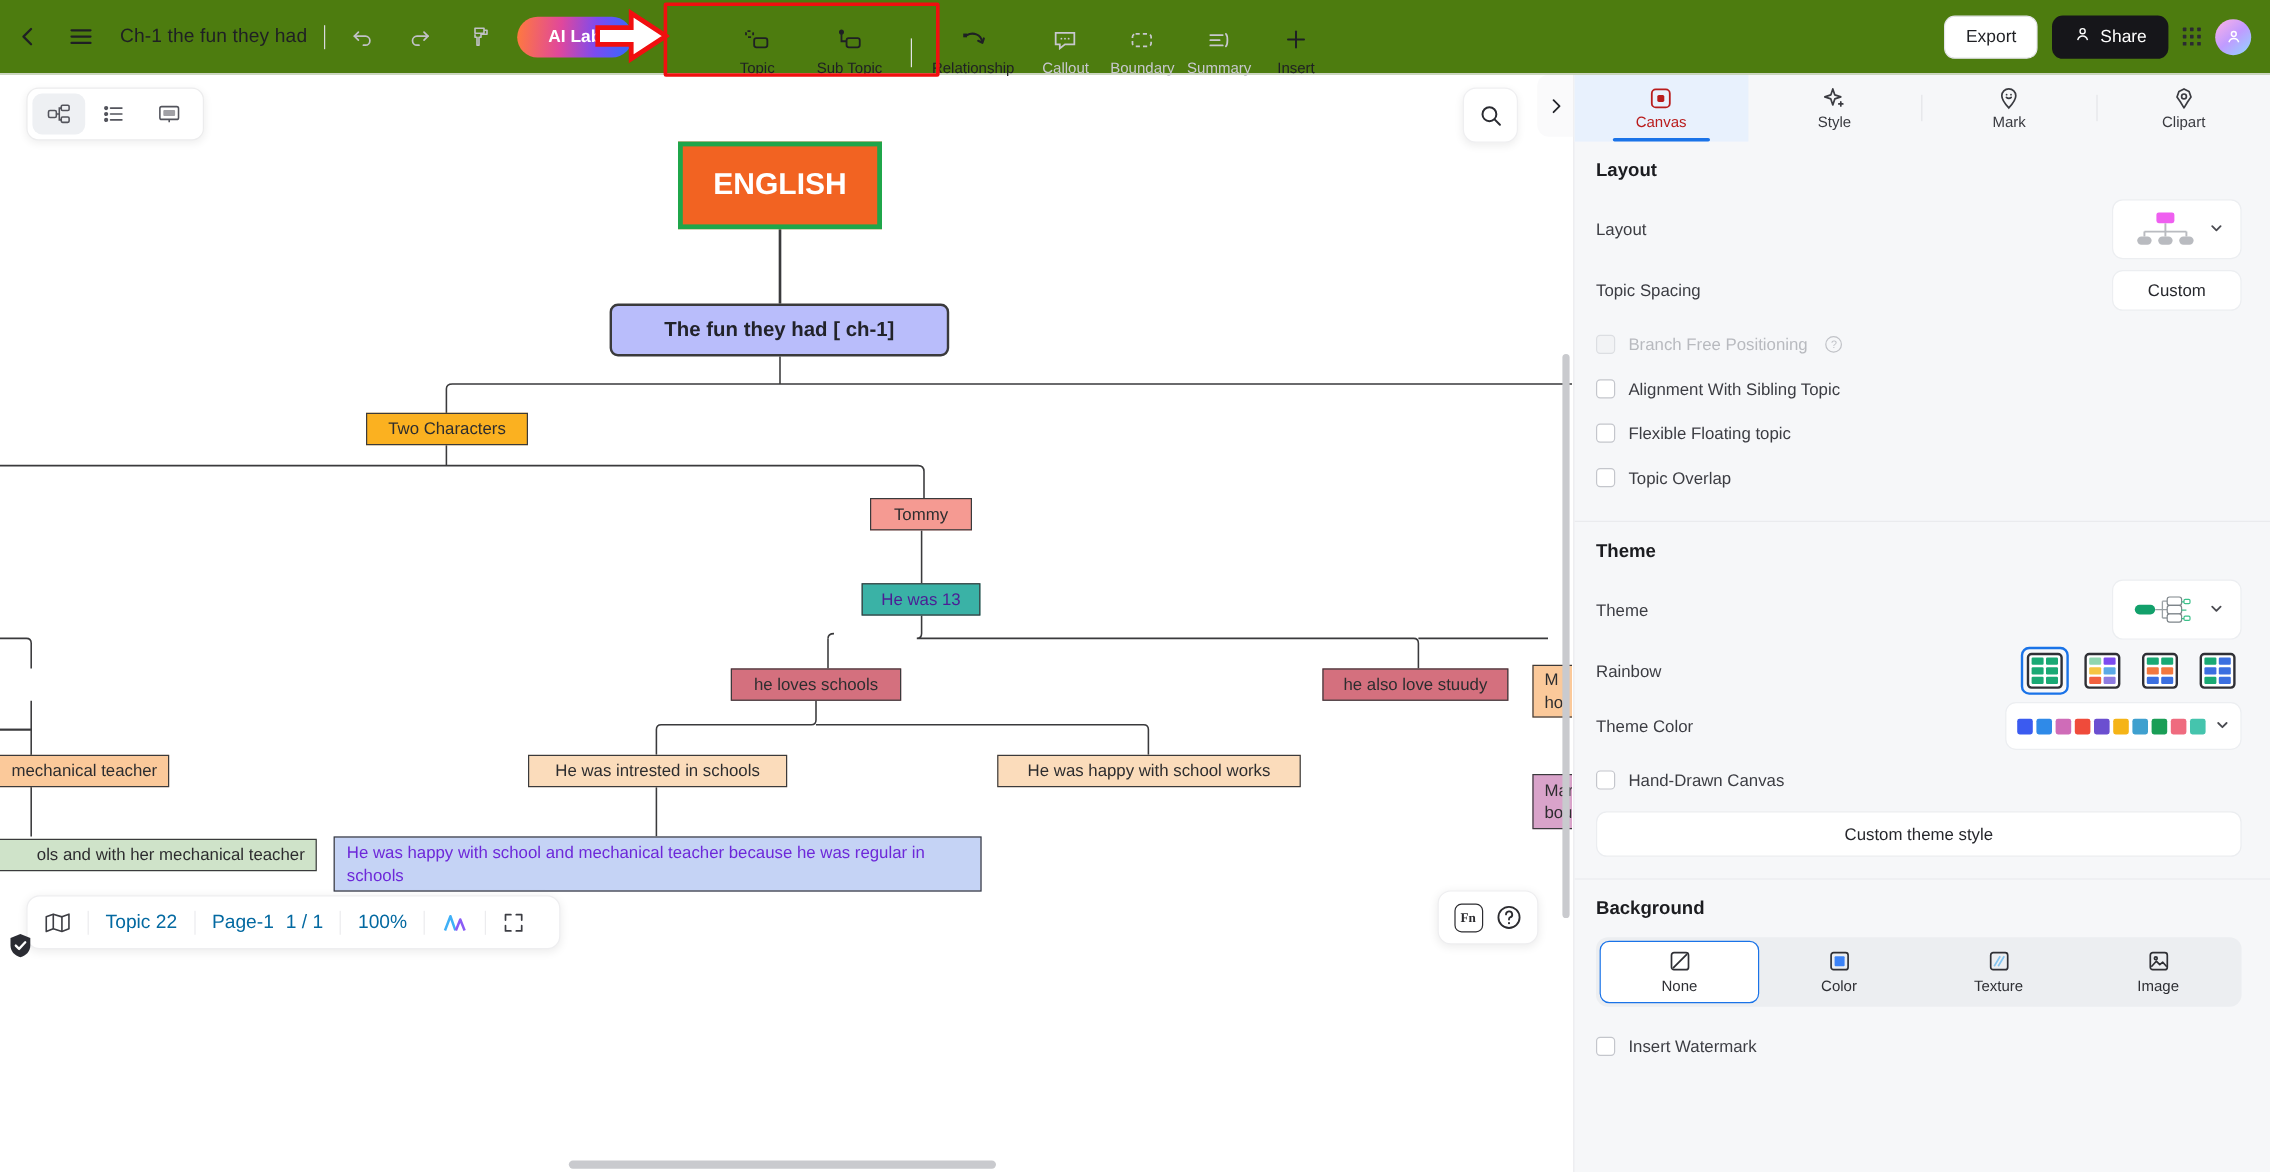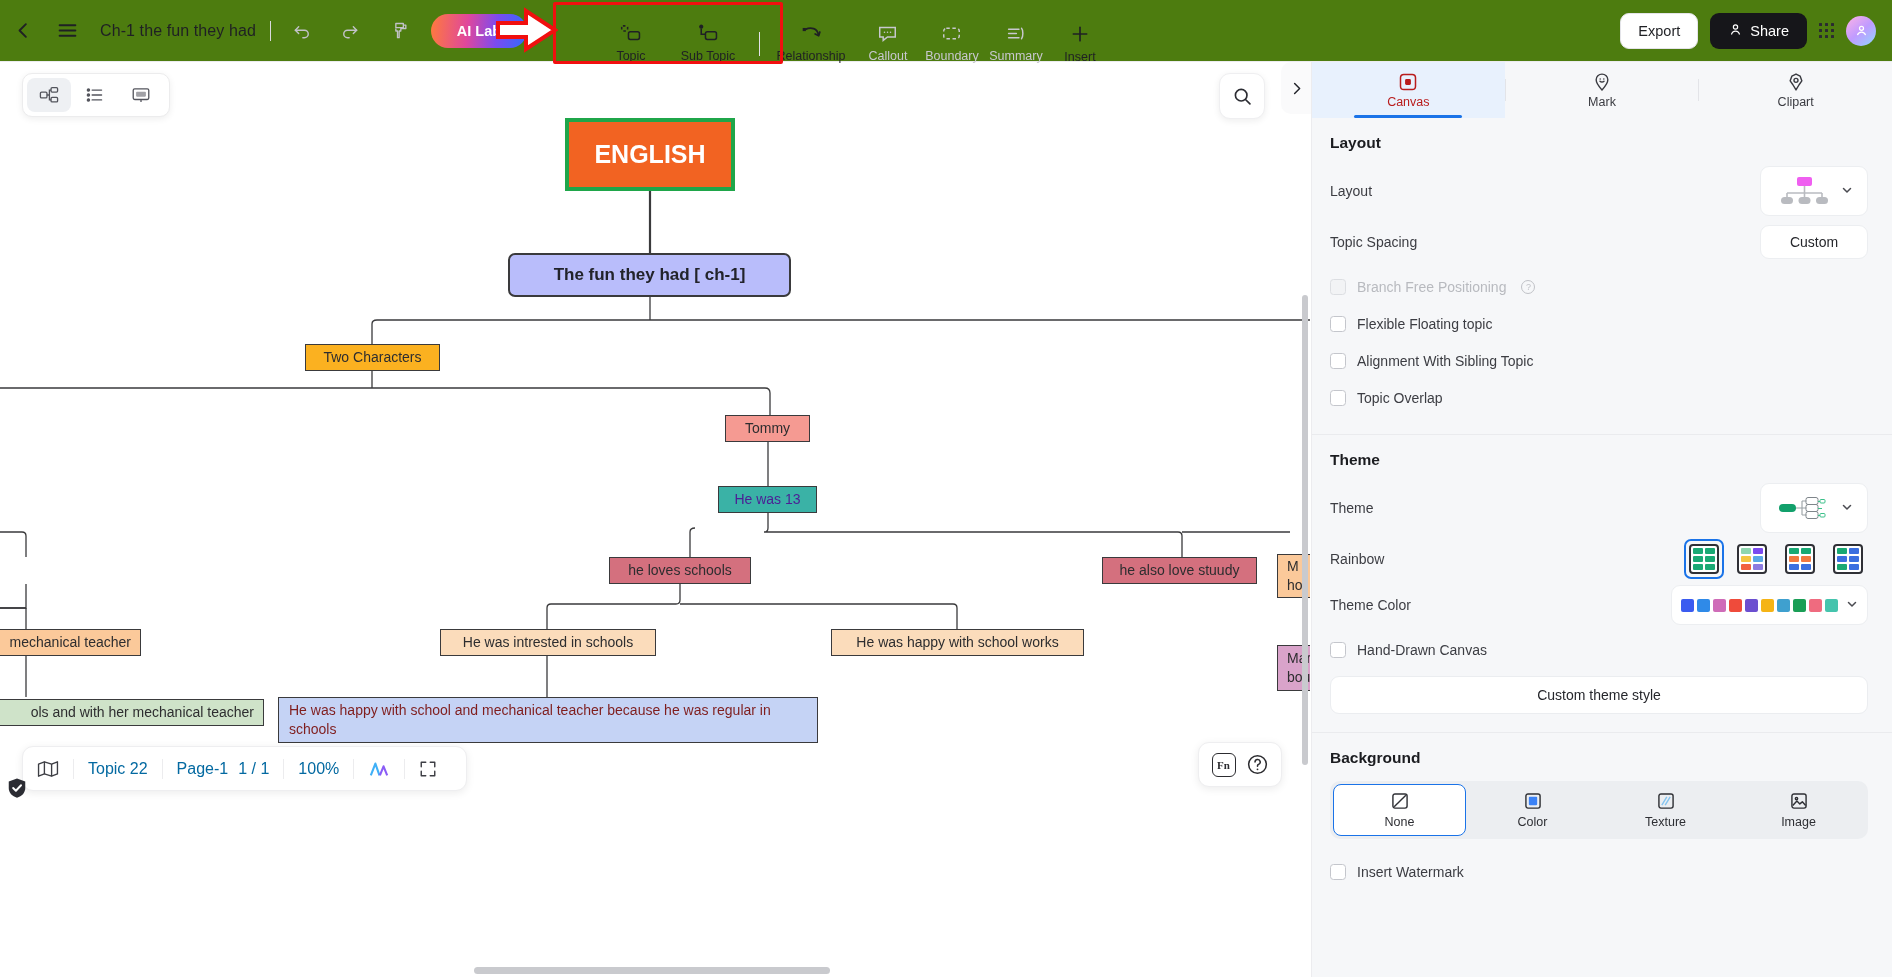--- a/index.html
+++ b/index.html
@@ -454,21 +454,21 @@
       <div id="nodes">
           <div class="node center" style="left: 565px; top: 56px; width: 170px; height: 73px; background: rgb(242, 99, 34); border: 4px solid rgb(31, 166, 74); color: rgb(255, 255, 255); font-size: 25px; font-weight: 700; border-radius: 0px; justify-content: center;">ENGLISH</div>
           <div class="node center" style="left: 508px; top: 191px; width: 283px; height: 44px; background: rgb(185, 189, 251); border: 2.5px solid rgb(58, 58, 60); color: rgb(34, 35, 42); font-size: 17px; font-weight: 700; border-radius: 7px; justify-content: center;">The fun they had [ ch-1]</div>
           <div class="node center" style="left: 305px; top: 282px; width: 135px; height: 27px; background: rgb(251, 177, 32); border: 1px solid rgb(58, 58, 60); color: rgb(45, 45, 47); font-size: 14px; font-weight: 400; border-radius: 0px; justify-content: center;">Two Characters</div>
           <div class="node center" style="left: 725px; top: 353px; width: 85px; height: 27px; background: rgb(245, 154, 146); border: 1px solid rgb(58, 58, 60); color: rgb(45, 45, 47); font-size: 14px; font-weight: 400; border-radius: 0px; justify-content: center;">Tommy</div>
           <div class="node center" style="left: 718px; top: 424px; width: 99px; height: 27px; background: rgb(58, 178, 166); border: 1px solid rgb(58, 58, 60); color: #4c1d95; font-size: 14px; font-weight: 400; border-radius: 0px; justify-content: center;">He was 13</div>
           <div class="node center" style="left: 609px; top: 495px; width: 142px; height: 27px; background: rgb(212, 112, 126); border: 1px solid rgb(58, 58, 60); color: rgb(45, 45, 47); font-size: 14px; font-weight: 400; border-radius: 0px; justify-content: center;">he loves schools</div>
           <div class="node center" style="left: 1102px; top: 495px; width: 155px; height: 27px; background: rgb(212, 112, 126); border: 1px solid rgb(58, 58, 60); color: rgb(45, 45, 47); font-size: 14px; font-weight: 400; border-radius: 0px; justify-content: center;">he also love stuudy</div>
           <div class="node center" style="left: 440px; top: 567px; width: 216px; height: 27px; background: rgb(251, 220, 187); border: 1px solid rgb(58, 58, 60); color: rgb(45, 45, 47); font-size: 14px; font-weight: 400; border-radius: 0px; justify-content: center;">He was intrested in schools</div>
           <div class="node center" style="left: 831px; top: 567px; width: 253px; height: 27px; background: rgb(251, 220, 187); border: 1px solid rgb(58, 58, 60); color: rgb(45, 45, 47); font-size: 14px; font-weight: 400; border-radius: 0px; justify-content: center;">He was happy with school works</div>
-          <div class="node" style="left: 278px; top: 635px; width: 540px; height: 46px; background: rgb(197, 211, 245); border: 1px solid rgb(58, 58, 60); color: #7f1d1d; font-size: 14px; font-weight: 400; border-radius: 0px; justify-content: flex-start; padding-left: 10px;">He was happy with school and mechanical teacher because he was regular in schools</div>
+          <div class="node" style="left: 278px; top: 635px; width: 540px; height: 46px; background: rgb(197, 211, 245); border: 1px solid rgb(58, 58, 60); color: #6d28d9; font-size: 14px; font-weight: 400; border-radius: 0px; justify-content: flex-start; padding-left: 10px;">He was happy with school and mechanical teacher because he was regular in schools</div>
           <div class="node" style="left: -75px; top: 567px; width: 216px; height: 27px; background: rgb(251, 201, 154); border: 1px solid rgb(58, 58, 60); color: rgb(45, 45, 47); font-size: 14px; font-weight: 400; border-radius: 0px; justify-content: flex-end; padding-right: 9px;">mechanical teacher</div>
           <div class="node" style="left: -56px; top: 637px; width: 320px; height: 27px; background: rgb(207, 227, 201); border: 1px solid rgb(58, 58, 60); color: rgb(45, 45, 47); font-size: 14px; font-weight: 400; border-radius: 0px; justify-content: flex-end; padding-right: 9px;">ols and with her mechanical teacher</div>
           <div class="node" style="left: 1277px; top: 492px; width: 58px; height: 44px; background: rgb(251, 201, 154); border: 1px solid rgb(58, 58, 60); color: rgb(45, 45, 47); font-size: 14px; font-weight: 400; border-radius: 0px; justify-content: flex-start; padding-left: 9px;">M
 ho</div>
           <div class="node" style="left: 1277px; top: 583px; width: 58px; height: 46px; background: rgb(217, 163, 202); border: 1px solid rgb(58, 58, 60); color: rgb(45, 45, 47); font-size: 14px; font-weight: 400; border-radius: 0px; justify-content: flex-start; padding-left: 9px;">Mar
 bou</div>
         </div>
     </div>
 
     <div class="statusbar">
@@ -531,20 +531,27 @@
 
   <div class="rpanel">
 
     <div class="rtabs">
       <div class="rtab active">
         <svg width="20" height="20" viewBox="0 0 24 24" fill="none" stroke="currentColor" stroke-width="1.8">
             <rect x="3" y="3" width="18" height="18" rx="4"></rect>
             <rect x="8.5" y="8.5" width="7" height="7" rx="1.6" fill="currentColor" stroke="none"></rect>
           </svg>
         <span>Canvas</span>
+      </div>
+      <div class="rtab">
+        <svg width="20" height="20" viewBox="0 0 24 24" fill="none" stroke="currentColor" stroke-width="1.7" stroke-linejoin="round">
+            <path d="M10 2.5 12 8.5 18 10.5 12 12.5 10 18.5 8 12.5 2 10.5 8 8.5z"></path>
+            <path d="M18 15.5v4M16 17.5h4" stroke-linecap="round"></path>
+          </svg>
+        <span>Style</span>
       </div>
       <div class="rtab-div"></div>
       <div class="rtab">
         <svg width="20" height="20" viewBox="0 0 24 24" fill="none" stroke="currentColor" stroke-width="1.7">
             <path d="M12 2.5c3.9 0 7 3 7 6.8 0 4.6-7 12.2-7 12.2S5 13.9 5 9.3C5 5.5 8.1 2.5 12 2.5z"></path>
             <circle cx="9.8" cy="8.3" r=".9" fill="currentColor" stroke="none"></circle>
             <circle cx="14.2" cy="8.3" r=".9" fill="currentColor" stroke="none"></circle>
             <path d="M9.6 11c1.3 1.3 3.5 1.3 4.8 0" stroke-linecap="round"></path>
           </svg>
         <span>Mark</span>
@@ -591,25 +598,25 @@
         </div>
       </div>
 
       <div class="ckrow">
         <span class="ckbox dim"></span>
         <span class="cklabel dim">Branch Free Positioning</span>
         <span class="qmark">?</span>
       </div>
       <div class="ckrow">
         <span class="ckbox"></span>
-        <span class="cklabel">Flexible Floating topic</span>
+        <span class="cklabel">Alignment With Sibling Topic</span>
       </div>
       <div class="ckrow">
         <span class="ckbox"></span>
-        <span class="cklabel">Alignment With Sibling Topic</span>
+        <span class="cklabel">Flexible Floating topic</span>
       </div>
       <div class="ckrow">
         <span class="ckbox"></span>
         <span class="cklabel">Topic Overlap</span>
       </div>
     </div>
 
     <div class="rsection">
       <div class="rtitle">Theme</div>
 

